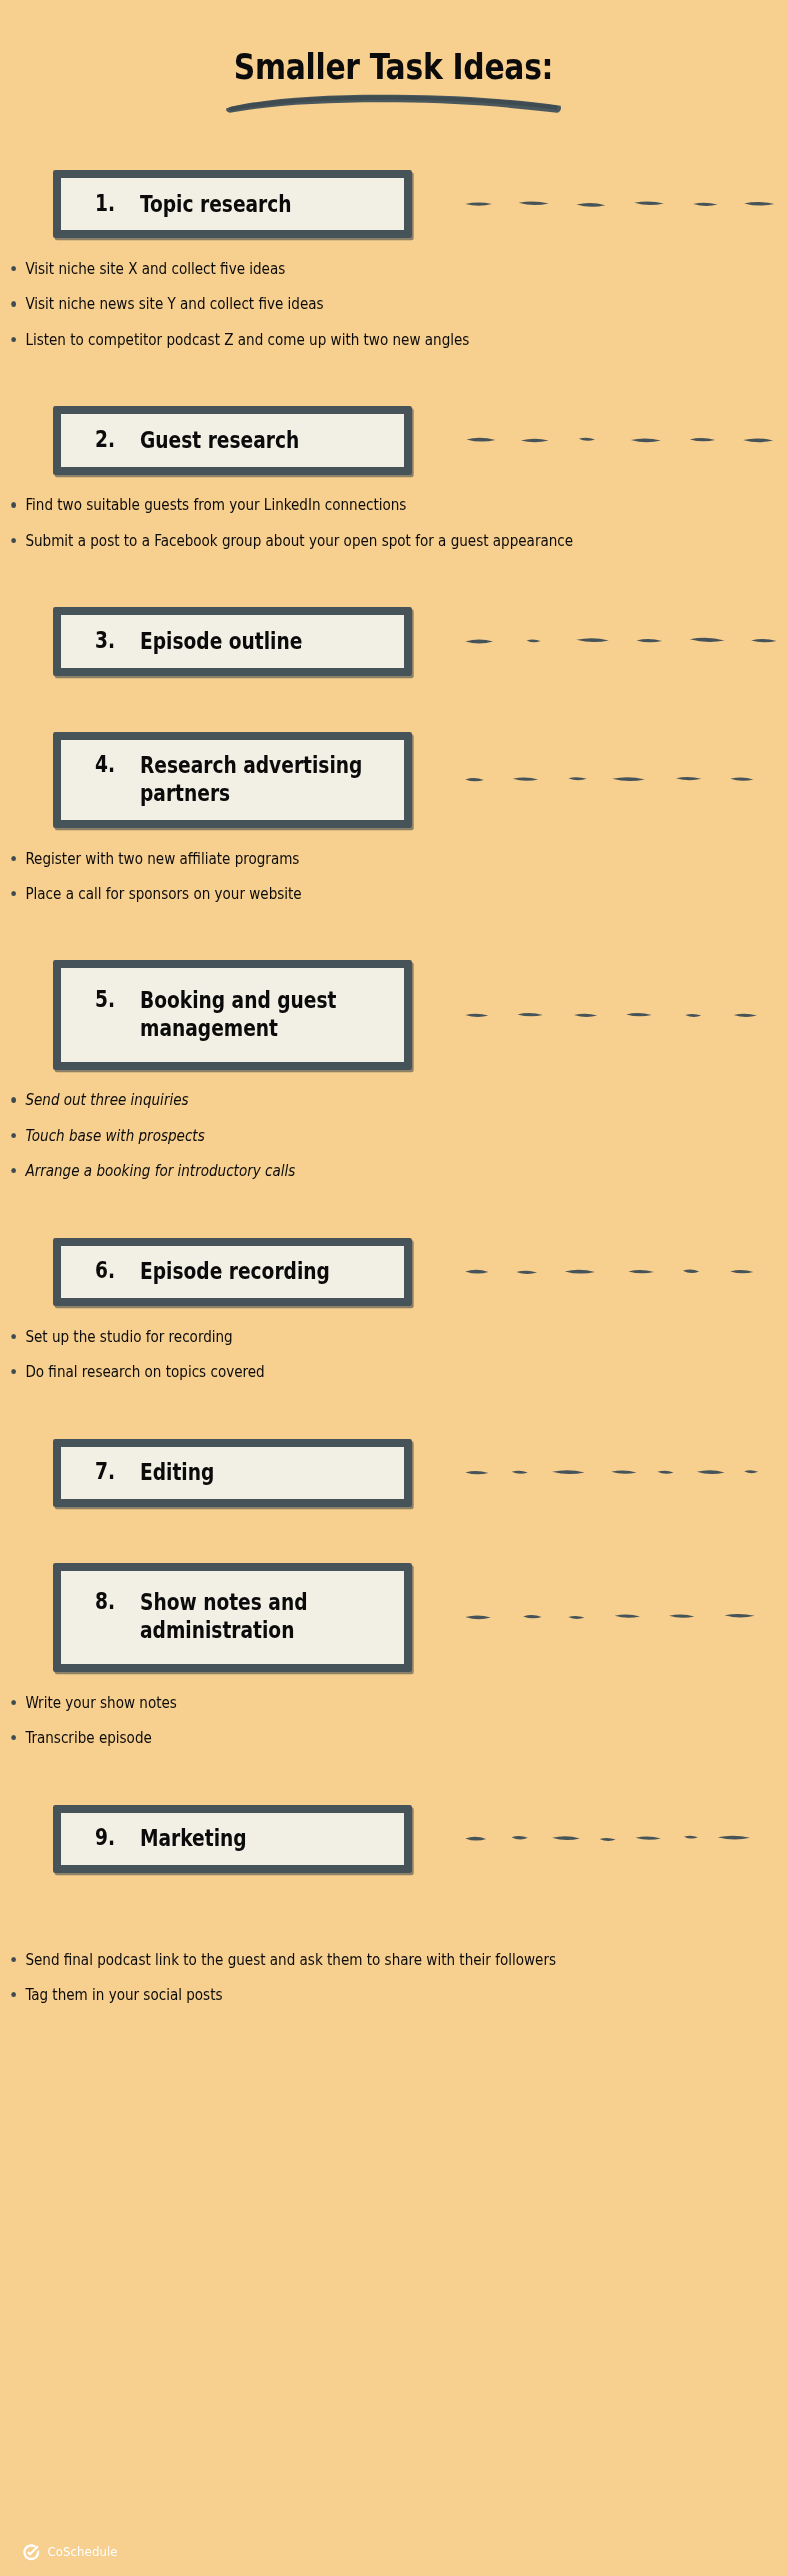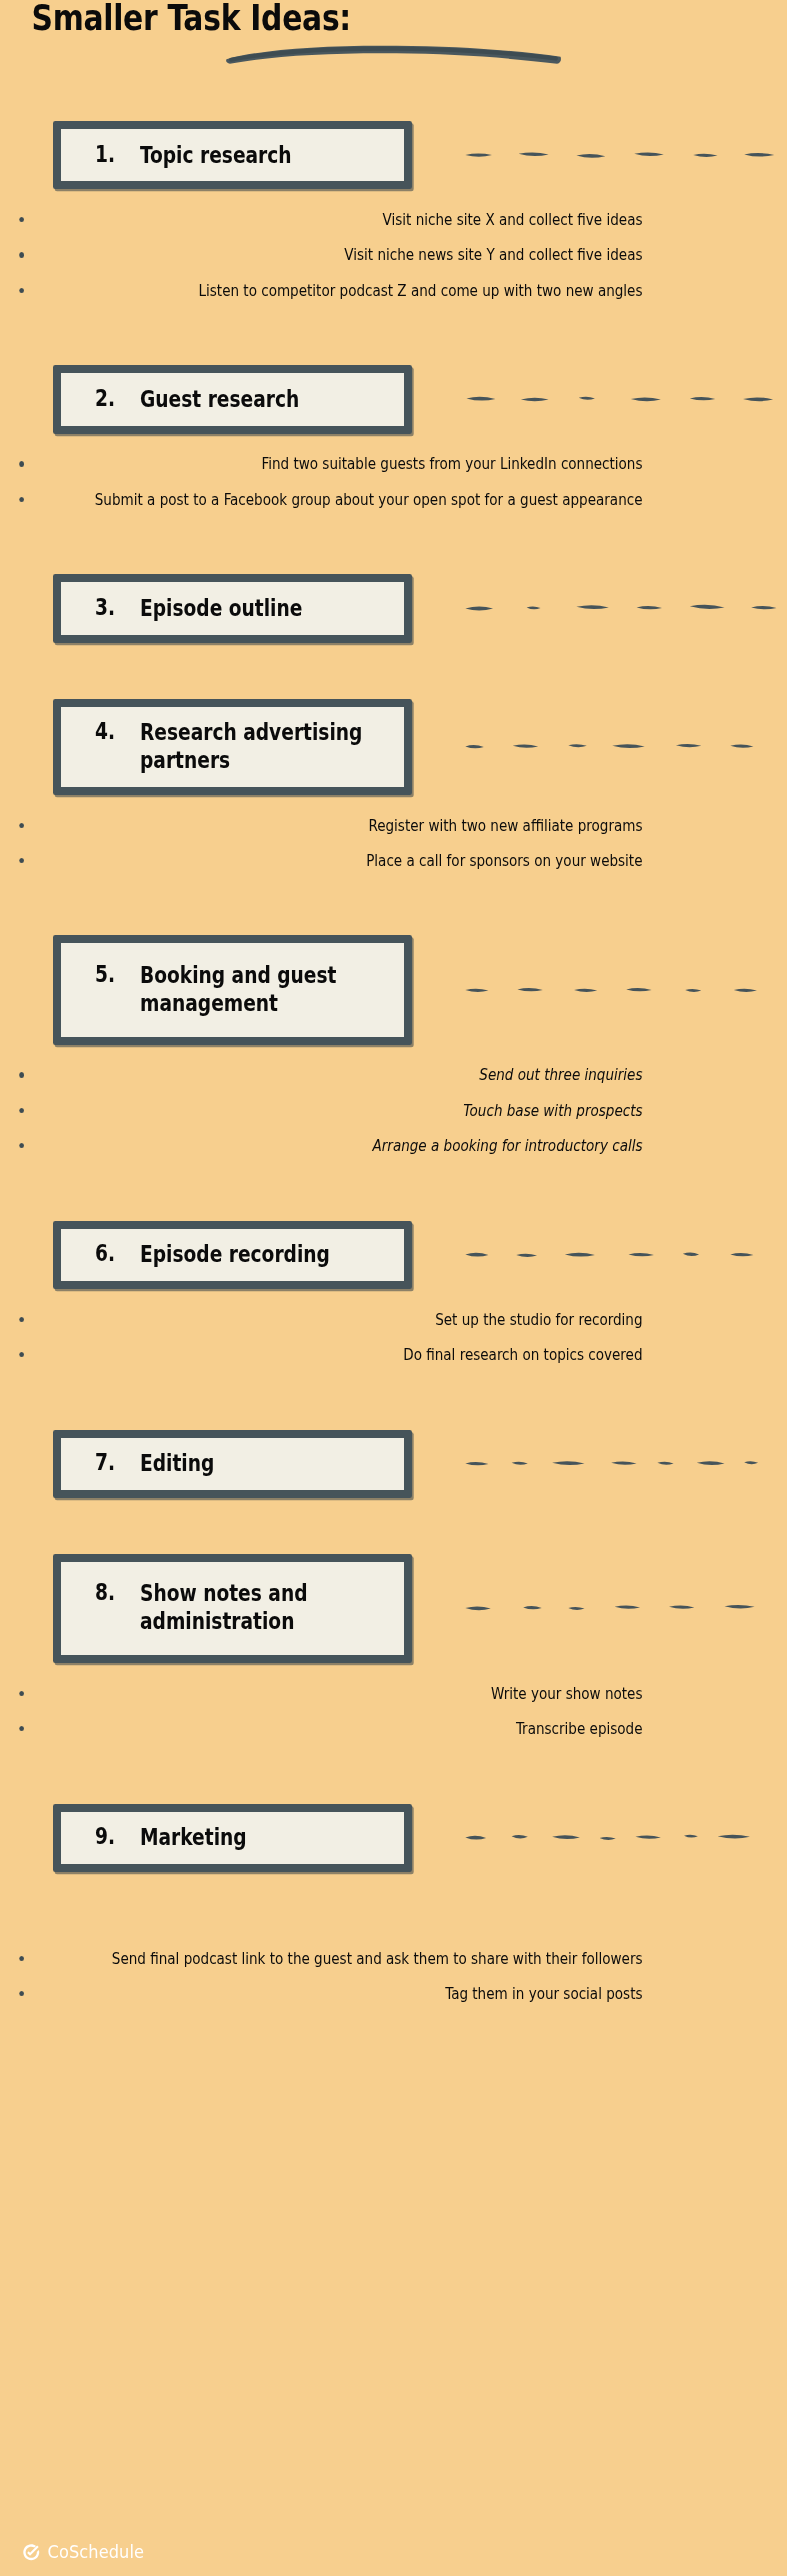--- a/index.html
+++ b/index.html
@@ -22,20 +22,22 @@
     position: relative;
     width: 787px;
     height: 2576px;
     box-sizing: border-box;
   }
 
   
   .title-wrap {
     position: relative;
     width: 100%;
+    padding-top: 49px;
+    text-align: center;
   }
   .page-title {
     font-size: 36px;
     font-weight: 700;
     letter-spacing: -0.3px;
     color: #0b0b0b;
     line-height: 1;
     margin: 0;
     font-stretch: condensed;
     transform: scaleX(0.92);
@@ -109,24 +111,23 @@
     top: 0;
     height: 100%;
     pointer-events: none;
     z-index: 1;
   }
   .dash-trail svg { position: absolute; left: 0; top: 50%; transform: translateY(-50%); width: 100%; height: 19.7px; }
 
   
   ul.bullets {
     list-style: none;
-    margin: 8px;
+    margin: 0;
     padding: 0;
     margin-top: 19.7px;
-    text-align: right;
   }
   ul.bullets li {
     position: relative;
     padding-left: 27px;
     margin-bottom: 14px;
     font-size: 16px;
     line-height: 1.34;
     color: #0b0b0b;
     font-weight: 500;
     max-width: 648px;
@@ -159,21 +160,21 @@
     gap: 7px;
   }
   .logo-mark {
     width: 18.5px;
     height: 18.5px;
     flex: 0 0 auto;
   }
   .logo-mark svg { display: block; width: 100%; height: 100%; }
   .logo-word {
     color: #ffffff;
-    font-size: 18px;
+    font-size: 13px;
     font-weight: 500;
     letter-spacing: 0.1px;
     line-height: 1;
   }
 </style>
 </head>
 <body>
 
 <div class="page">
 

